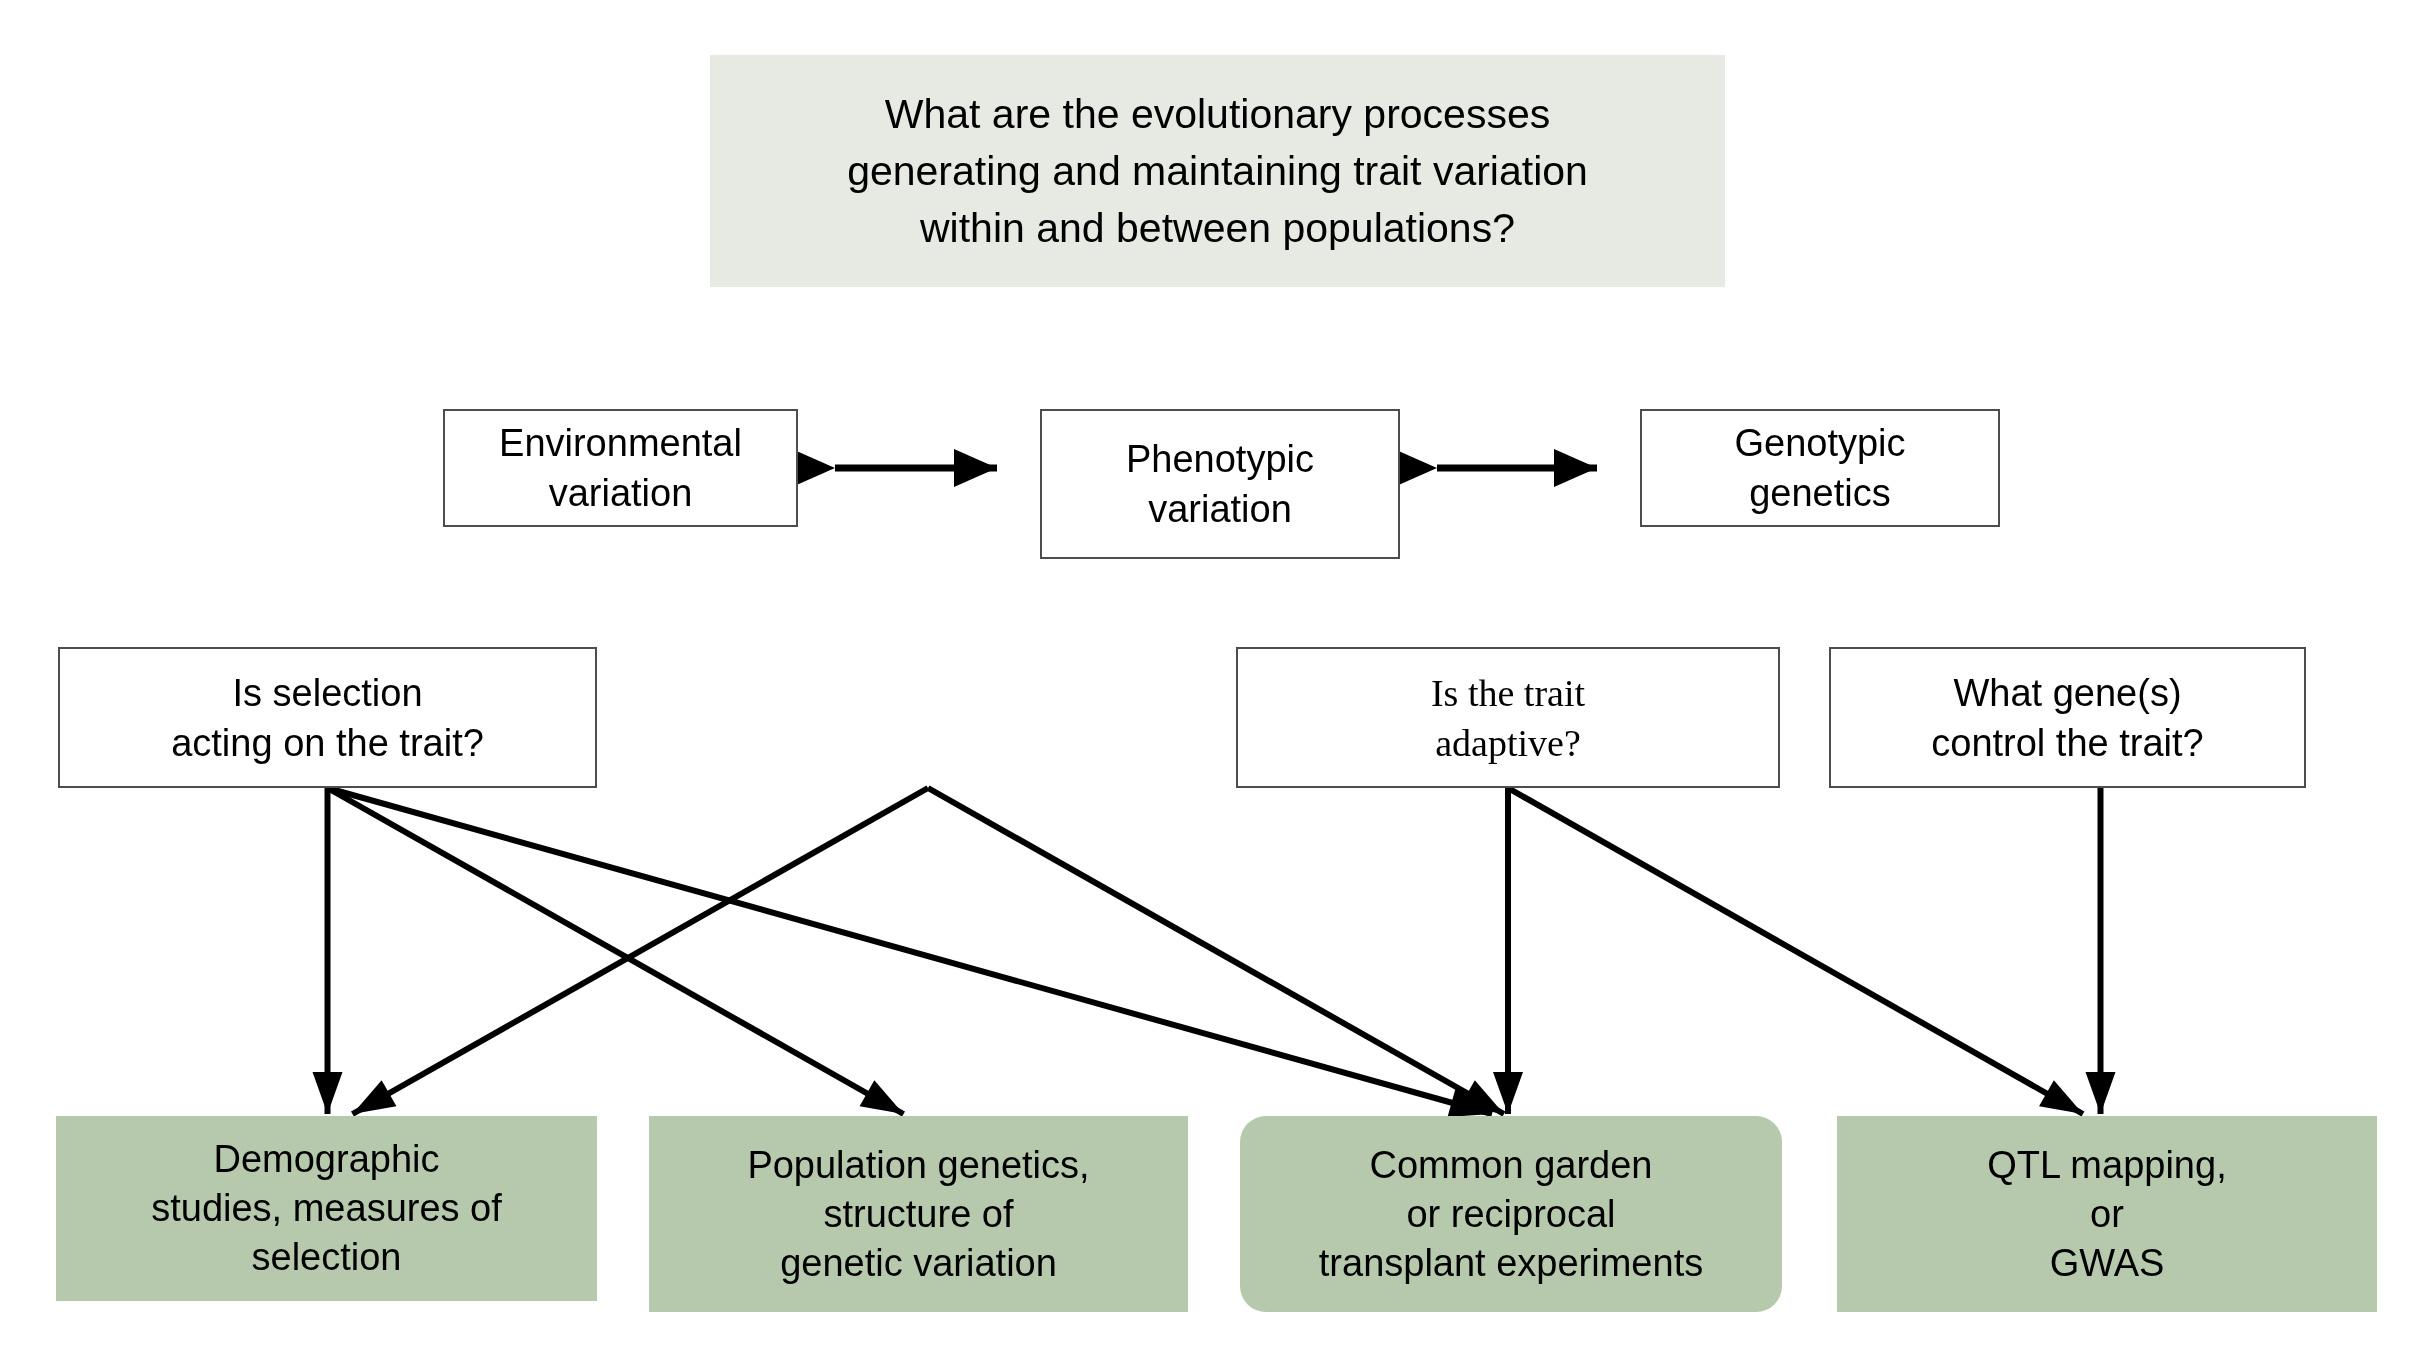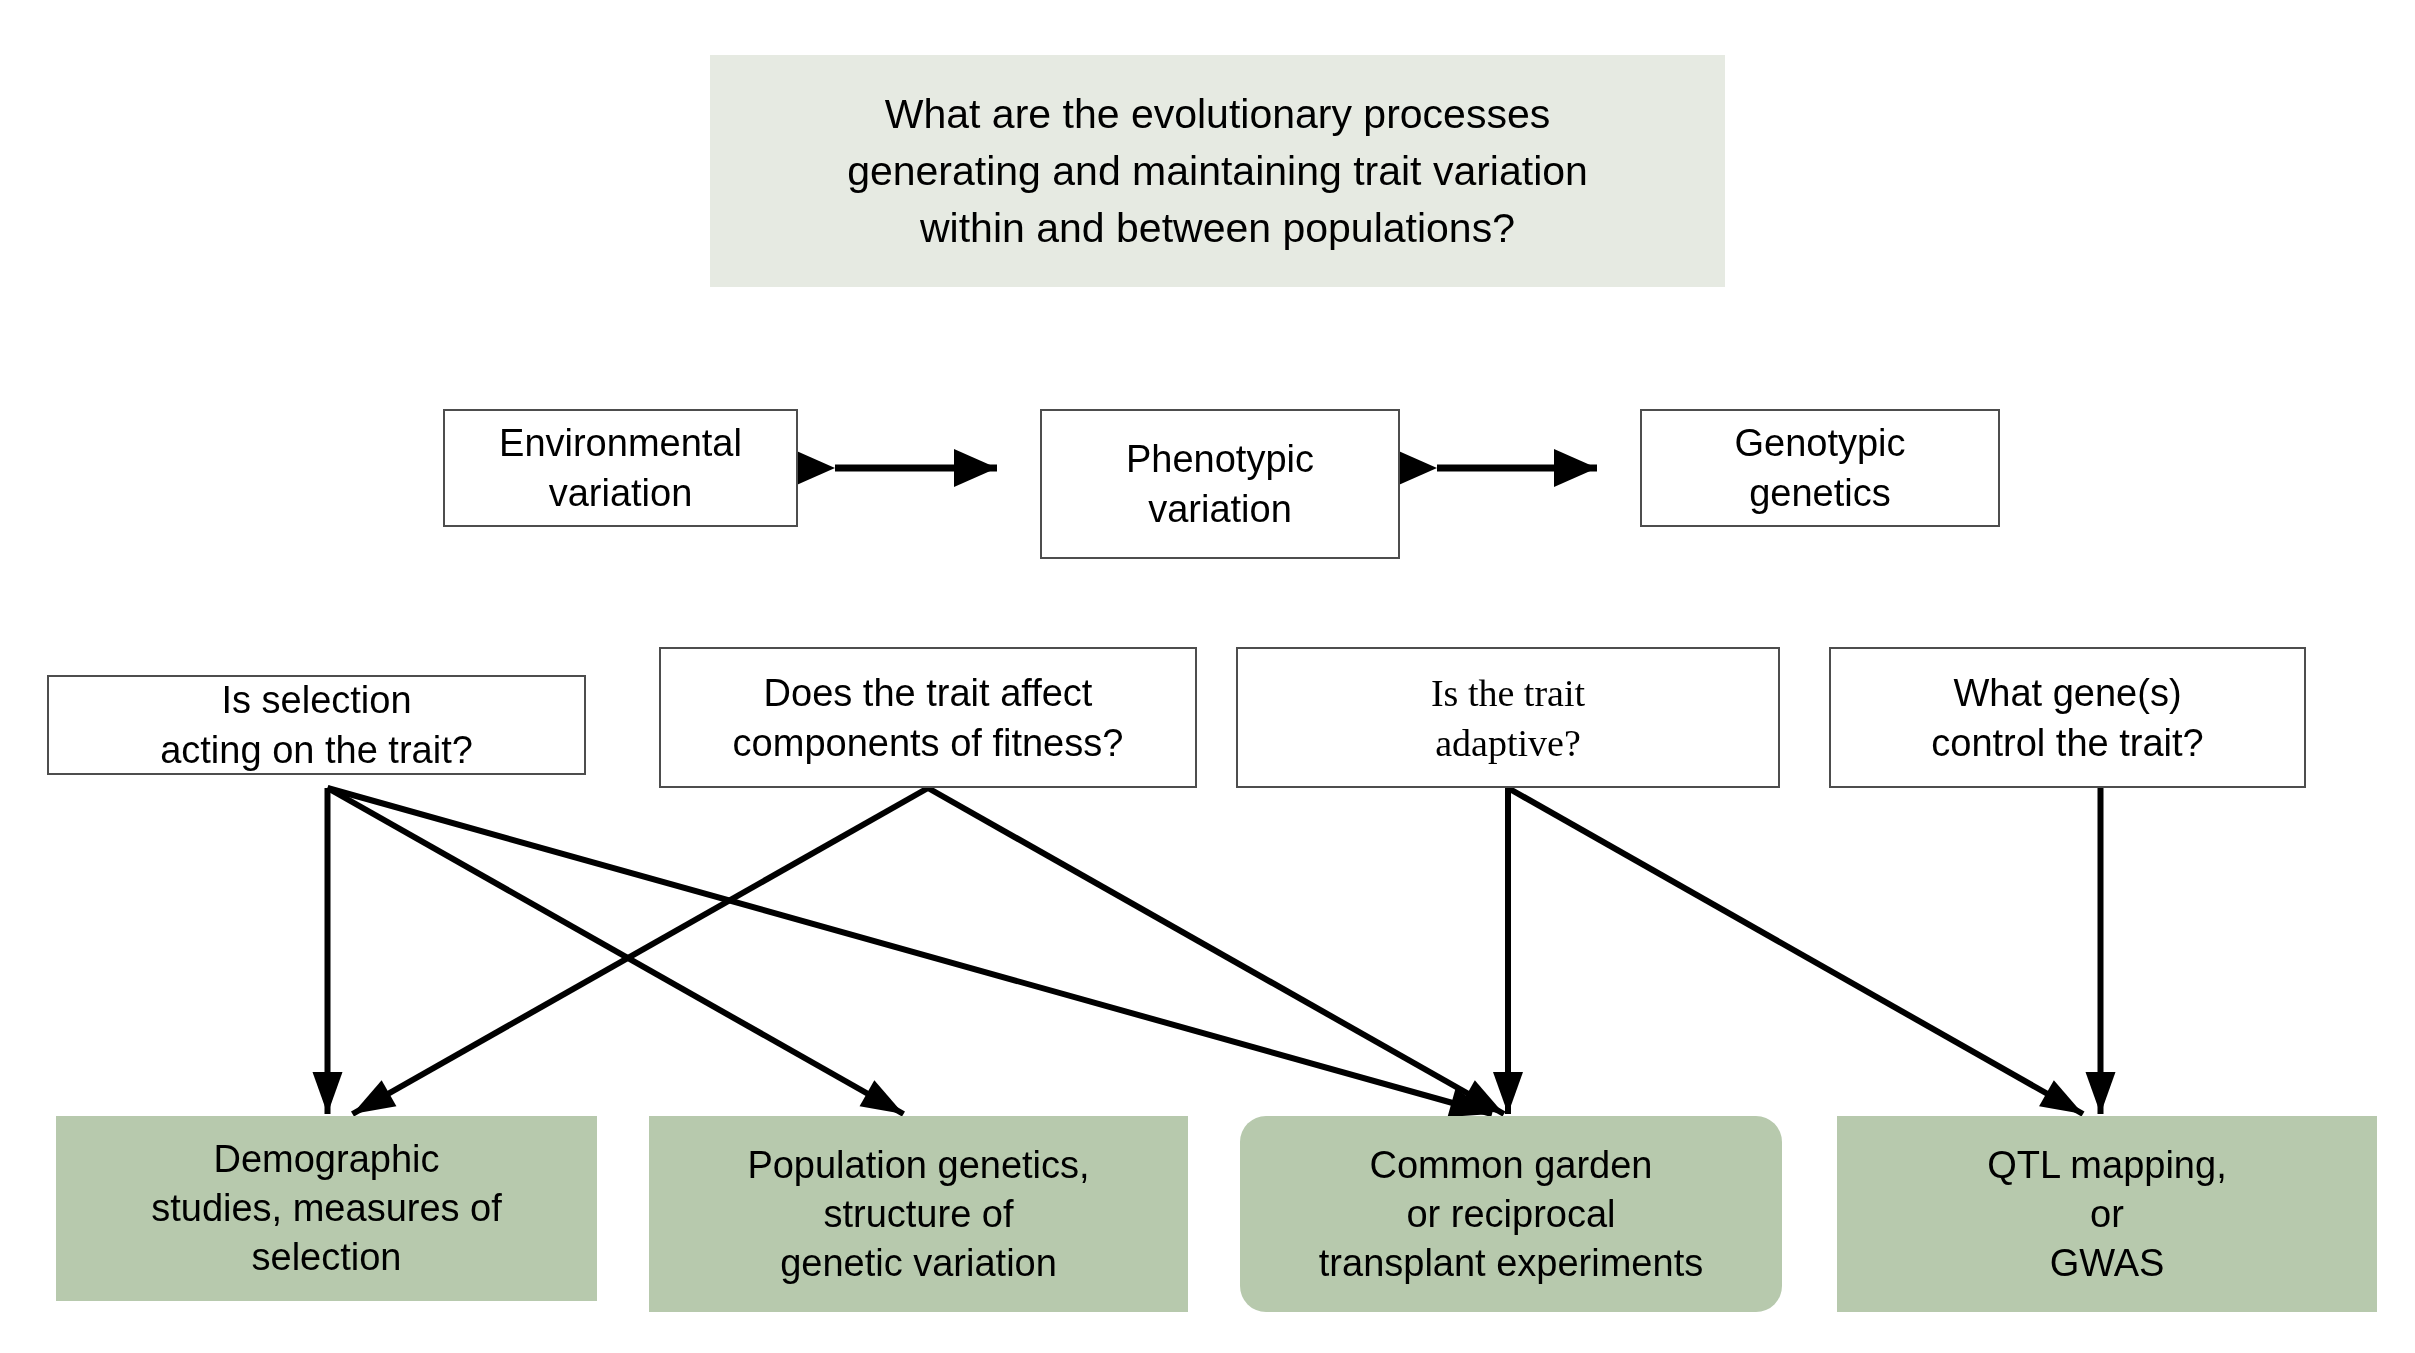--- a/index.html
+++ b/index.html
@@ -36,21 +36,21 @@
     font-size:38px;line-height:50px;
   }
   .m-box{
     background:var(--method-bg);
     font-size:38px;line-height:49px;
   }
   #env {left:443px; top:409px;width:355px;height:118px;}
   #phen{left:1040px;top:409px;width:360px;height:150px;}
   #gen {left:1640px;top:409px;width:360px;height:118px;}
 
-  #q_selection{left:47px;  top:647px;width:539px;height:100px;margin-top:28px;}
+  #q_selection{left:58px;  top:647px;width:539px;height:141px;}
   #q_fitness  {left:659px; top:647px;width:538px;height:141px;}
   #q_adaptive {left:1236px;top:647px;width:544px;height:141px;font-family:Liberation Serif, serif;}
   #q_genes    {left:1829px;top:647px;width:477px;height:141px;}
 
   #m_demographic {left:56px;  top:1116px;width:541px;height:185px;}
   #m_popgen      {left:649px; top:1116px;width:539px;height:196px;}
   #m_commongarden{left:1240px;top:1116px;width:542px;height:196px;border-radius:26px;}
   #m_qtl         {left:1837px;top:1116px;width:540px;height:196px;}
 
   #arrow-layer{
@@ -92,22 +92,20 @@
 
   <div class="box var-box" id="env">Environmental
 variation</div>
   <div class="box var-box" id="phen">Phenotypic
 variation</div>
   <div class="box var-box" id="gen">Genotypic
 genetics</div>
 
   <div class="box q-box" id="q_selection">Is selection
 acting on the trait?</div>
-  <div class="box q-box" id="q_fitness">Does the trait affect
-components of fitness?</div>
   <div class="box q-box" id="q_adaptive">Is the trait
 adaptive?</div>
   <div class="box q-box" id="q_genes">What gene(s)
 control the trait?</div>
 
   <div class="box m-box" id="m_demographic">Demographic
 studies, measures of
 selection</div>
   <div class="box m-box" id="m_popgen">Population genetics,
 structure of

